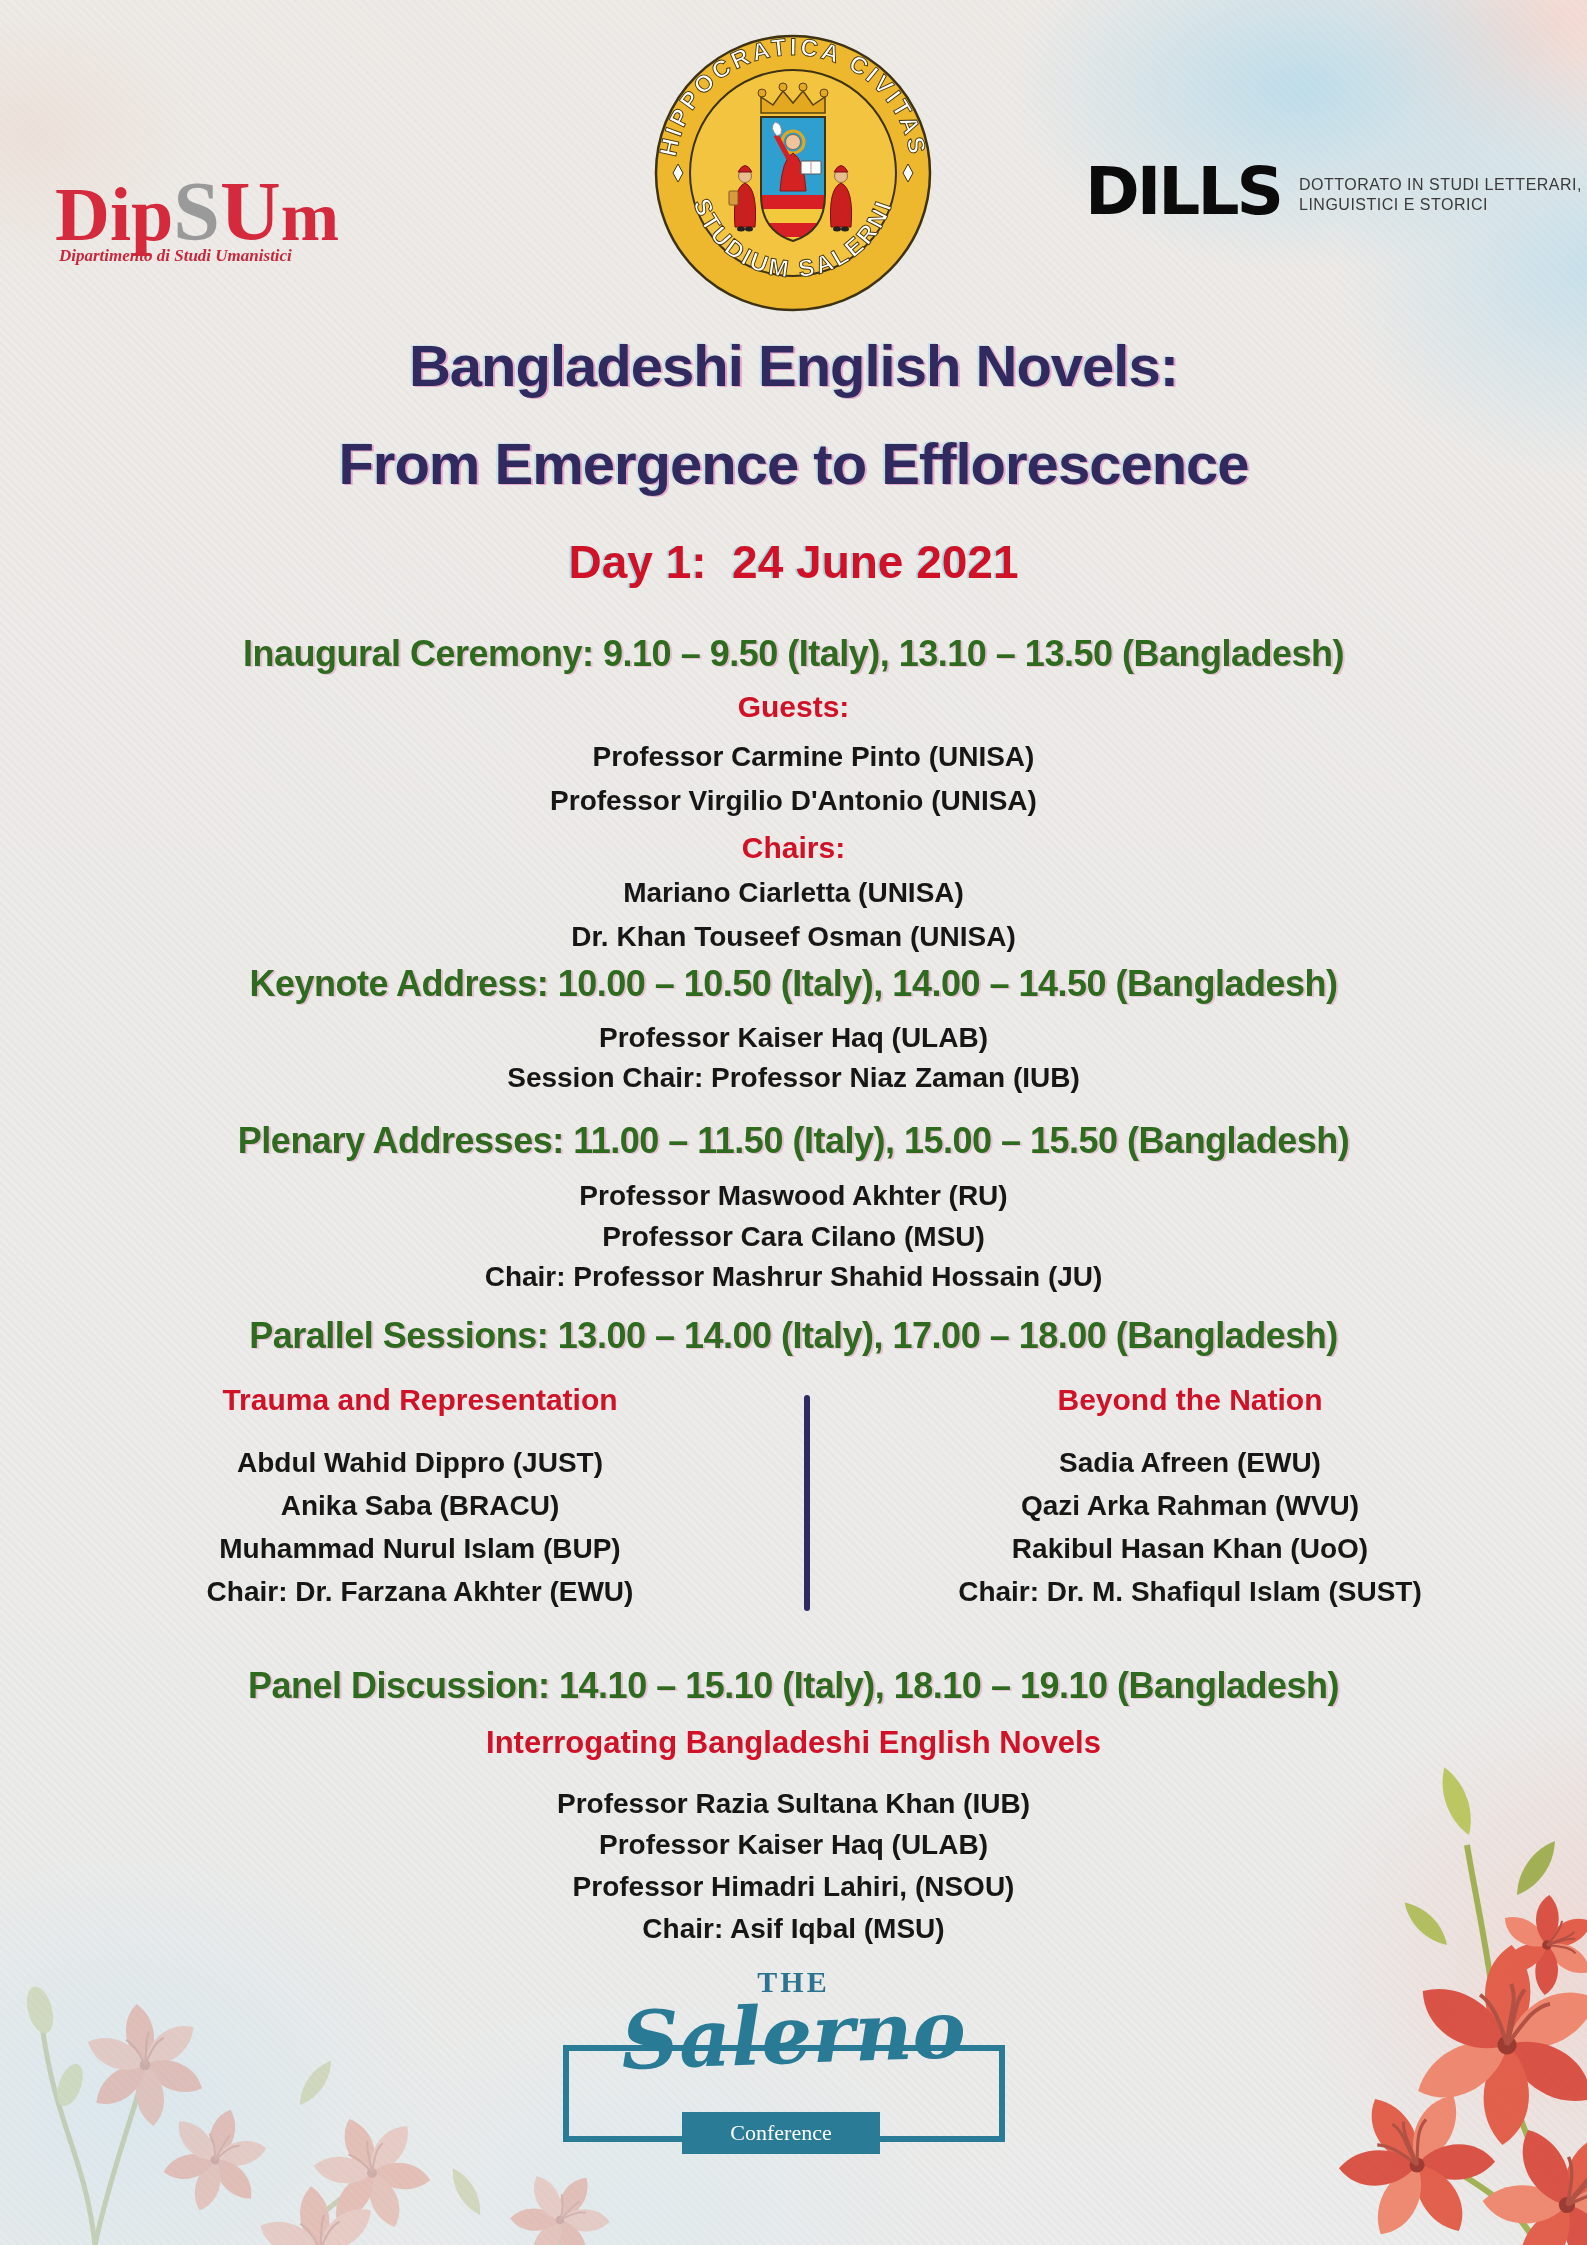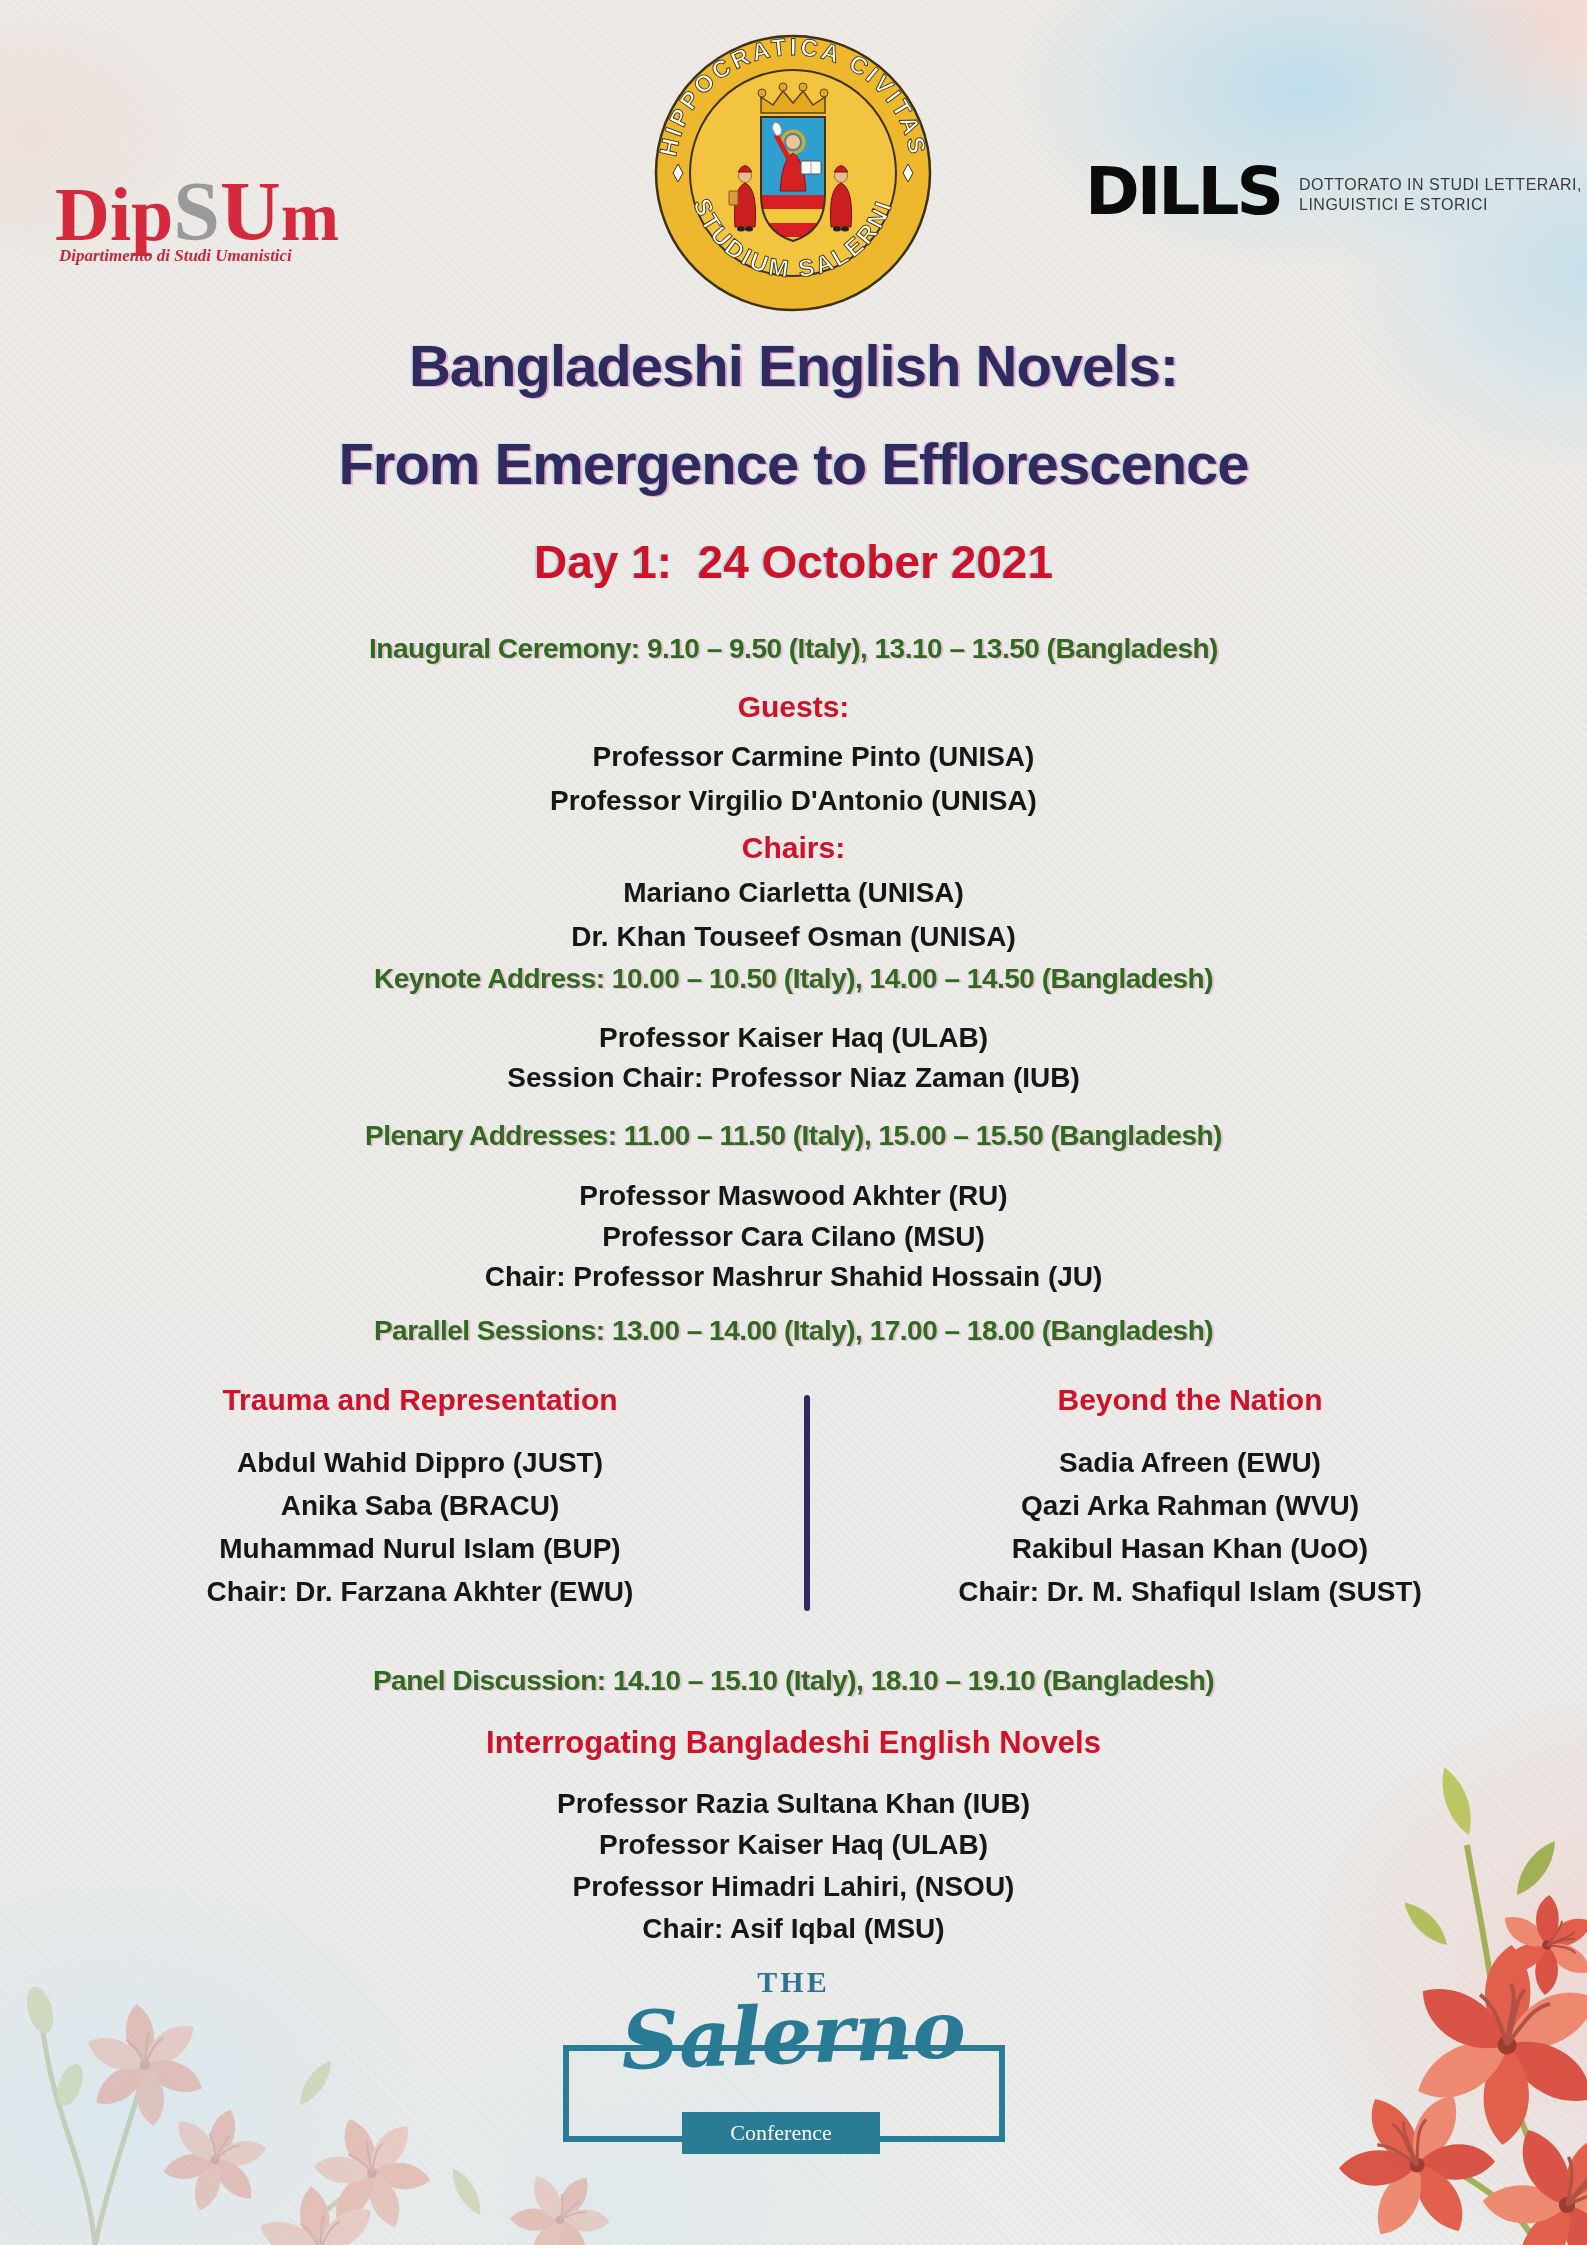--- a/index.html
+++ b/index.html
@@ -15,21 +15,21 @@
       radial-gradient(480px 380px at 8% 94%, rgba(204,228,240,.5), rgba(204,228,240,0) 70%),
       radial-gradient(420px 300px at 40% 98%, rgba(214,232,240,.45), rgba(214,232,240,0) 70%),
       repeating-linear-gradient(45deg, rgba(180,180,185,.05) 0 3px, rgba(255,255,255,.05) 3px 6px),
       linear-gradient(180deg,#edeae6 0%,#eceae7 40%,#eaebea 100%);
   }
   .row{position:absolute;left:0;width:100%;text-align:center;white-space:pre-wrap;}
   .title-line{font-size:58px;font-weight:800;letter-spacing:-1px;color:#302a5e;
     text-shadow:2px 1px 0 rgba(221,44,156,.35), -2px -1px 0 rgba(96,200,230,.25);}
   .day{font-size:46px;font-weight:800;color:#d01128;letter-spacing:0;
     text-shadow:-2px 0 0 rgba(0,195,220,.3);}
-  .h-green{font-size:28px;font-weight:700;color:#2e6b1e;letter-spacing:-.5px;
+  .h-green{font-size:36px;font-weight:700;color:#2e6b1e;letter-spacing:-.5px;
     text-shadow:2px 1px 0 rgba(214,40,150,.22);text-align:center;}
   .h-red{font-size:30px;font-weight:700;color:#d01128;}
   .bodyl{font-size:28px;font-weight:700;color:#161616;}
   .col{position:absolute;width:600px;text-align:center;}
   .col .h-red{display:block;margin-bottom:24px;}
   .col .bodyl{display:block;line-height:43px;}
   .divider{position:absolute;left:804px;top:1395px;width:6px;height:216px;background:#2e2a64;border-radius:3px;}
   
   .dipsum{position:absolute;left:55px;top:170px;width:360px;height:120px;font-family:"Liberation Serif",serif;}
   .dipsum .big{font-weight:700;line-height:1;}
@@ -125,21 +125,21 @@
   <div class="dills">
     <span class="mark">DILLS</span>
     <span class="cap">
       <span>DOTTORATO IN STUDI LETTERARI,</span><br>
       <span>LINGUISTICI E STORICI</span>
     </span>
   </div>
 
   <div class="row title-line" style="top:332px;">Bangladeshi English Novels:</div>
   <div class="row title-line" style="top:430px;">From Emergence to Efflorescence</div>
-  <div class="row day" style="top:535px;">Day 1:  24 October 2021</div>
+  <div class="row day" style="top:535px;">Day 1:  24 June 2021</div>
 
   <div class="row h-green" style="top:633px;">Inaugural Ceremony: 9.10 – 9.50 (Italy), 13.10 – 13.50 (Bangladesh)</div>
   <div class="row h-red" style="top:690px;">Guests:</div>
   <div class="row bodyl" style="top:741px;margin-left:20px;">Professor Carmine Pinto (UNISA)</div>
   <div class="row bodyl" style="top:785px;">Professor Virgilio D'Antonio (UNISA)</div>
   <div class="row h-red" style="top:831px;">Chairs:</div>
   <div class="row bodyl" style="top:877px;">Mariano Ciarletta (UNISA)</div>
   <div class="row bodyl" style="top:921px;">Dr. Khan Touseef Osman (UNISA)</div>
 
   <div class="row h-green" style="top:963px;">Keynote Address: 10.00 – 10.50 (Italy), 14.00 – 14.50 (Bangladesh)</div>

